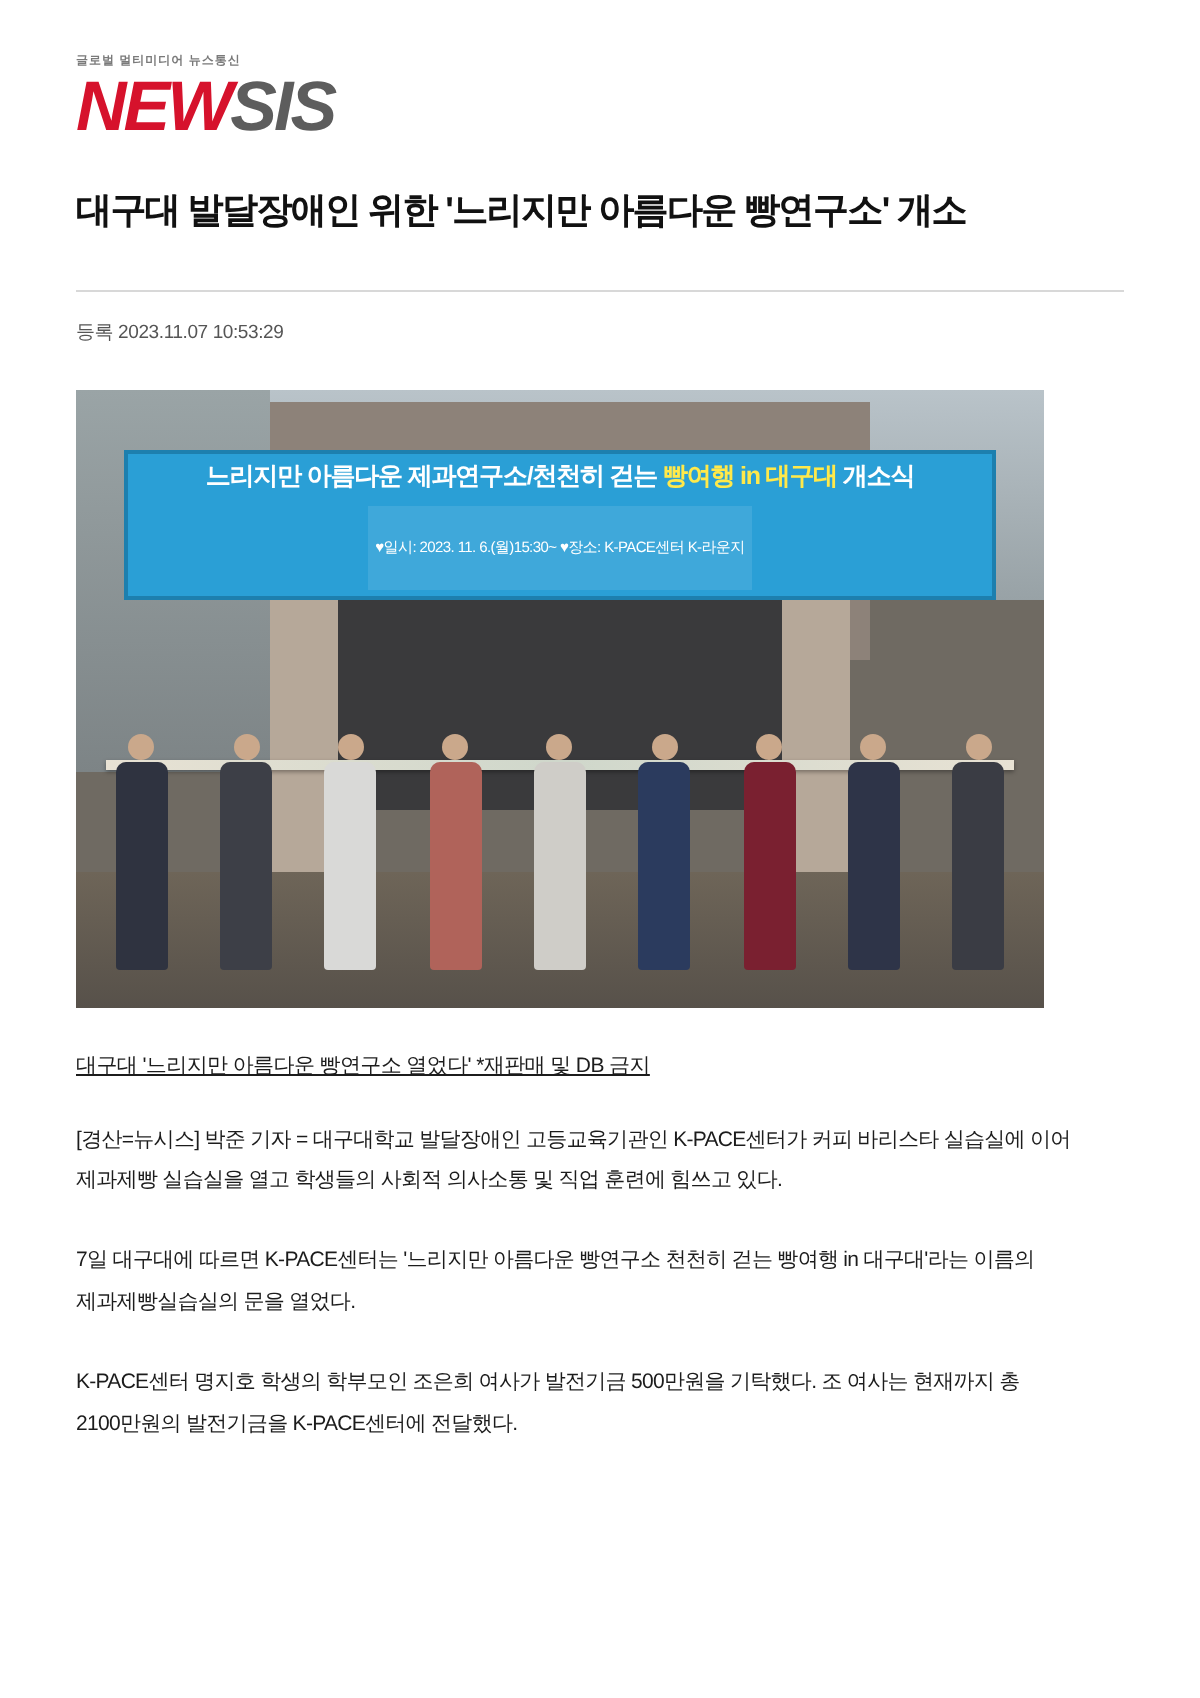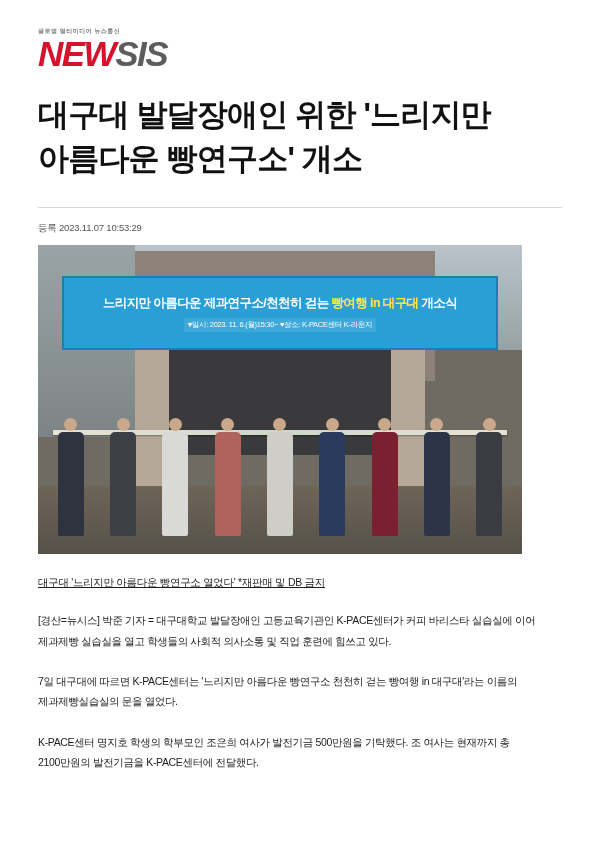--- a/index.html
+++ b/index.html
@@ -55,21 +55,21 @@
   }
   .breadcrumb {
     font-size: 13.5px;
     color: #222222;
     padding-bottom: 3px;
     letter-spacing: -0.3px;
   }
   
   .headline {
     margin: 22px 0 0 0;
-    font-size: 31px;
+    font-size: 18px;
     font-weight: bold;
     line-height: 1.42;
     color: #111111;
     letter-spacing: -0.8px;
     word-break: keep-all;
   }
   
   .rule {
     border: none;
     border-top: 1px solid #d8d8d8;
@@ -77,21 +77,21 @@
   }
   .pubdate {
     font-size: 9.5px;
     color: #555555;
     margin-top: 14px;
     letter-spacing: -0.2px;
   }
   
   .photo {
     position: relative;
-    margin-top: 10px;
+    margin-top: 22px;
     width: 484px;
     height: 309px;
     overflow: hidden;
     background: #6f6a62;
   }
   .photo .sky {
     position: absolute;
     left: 0; top: 0; right: 0;
     height: 34%;
     background: linear-gradient(#b9c3c9, #98a2a6);
@@ -131,21 +131,21 @@
     white-space: nowrap;
   }
   .photo .banner-line1 .hl {
     color: #ffe94a;
   }
   .photo .banner-sub {
     margin-top: 6px;
     font-size: 7.5px;
     letter-spacing: -0.3px;
     background: rgba(255,255,255,0.10);
-    padding: 2px 4px;
+    padding: 16px 4px;
     white-space: nowrap;
     text-align: center;
   }
   .photo .entrance {
     position: absolute;
     left: 27%;
     top: 34%;
     width: 46%;
     height: 34%;
     background: #3a3a3c;

